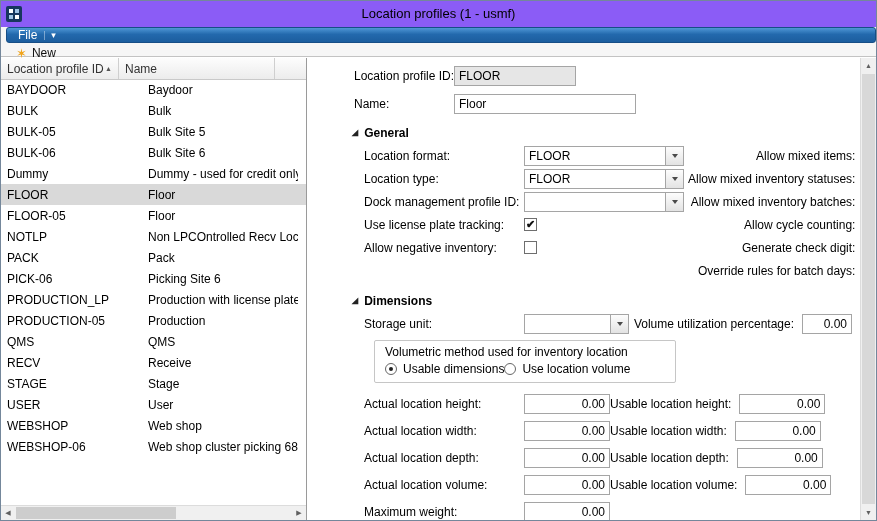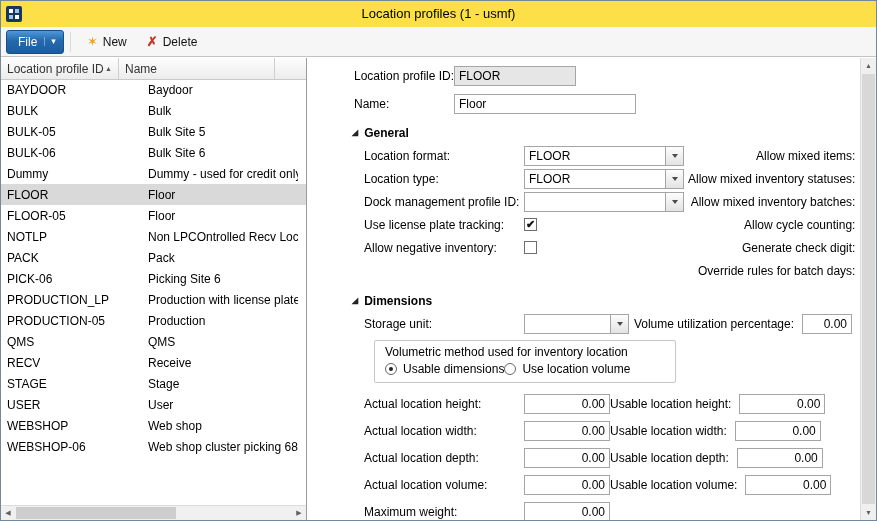--- a/index.html
+++ b/index.html
@@ -2,25 +2,25 @@
 <html><head>
 <meta charset="utf-8">
 <style>
   html,body{margin:0;padding:0;background:#cfcfcf;}
   .window{
     position:relative;width:877px;height:521px;box-sizing:border-box;
     border:1px solid #74879b;background:#fff;overflow:hidden;
     font-family:"Liberation Sans",sans-serif;font-size:12px;color:#000;
   }
   
-  .titlebar{position:absolute;top:0;left:0;right:0;height:26px;background:#fde047;border-bottom:1px solid #15803d;}
+  .titlebar{position:absolute;top:0;left:0;right:0;height:26px;background:#8b5cf6;border-bottom:1px solid #15803d;}
   .app-icon{position:absolute;left:5px;top:5px;width:16px;height:16px;}
   .title{position:absolute;left:0;right:0;top:0;height:26px;line-height:26px;text-align:center;font-size:13px;color:#000;}
   
-  .ribbon{position:absolute;top:26px;left:0;right:0;height:30px;background:#f6f6f6;border-bottom:1px solid #c3c3c3;display:flex;align-items:center;padding-left:5px;box-sizing:border-box;}
+  .ribbon{position:absolute;top:26px;left:0;right:0;height:30px;background:#f6f6f6;border-bottom:1px solid #c3c3c3;display:flex;padding-left:5px;box-sizing:border-box;flex-direction:column;}
   .file-btn{display:flex;align-items:center;height:22px;padding:0 7px 0 11px;color:#fff;border:1px solid #174e86;border-radius:3px;background:linear-gradient(#4f97d6,#2369ad 45%,#1c5d9e);cursor:default;}
   .file-caret{font-size:9px;margin-left:7px;padding-left:6px;border-left:1px solid rgba(255,255,255,.4);line-height:1;}
   .rb-sep{width:1px;height:20px;background:#dadada;margin:0 6px;}
   .tool-btn{display:flex;align-items:center;gap:5px;padding:3px 10px;color:#111;}
   .icon-star{color:#f0a41c;font-size:13px;line-height:1;}
   .icon-delx{color:#c0392b;font-weight:bold;font-size:13px;line-height:1;}
   
   .left-pane{position:absolute;top:57px;left:0;width:306px;bottom:0;border-right:1px solid #9a9a9a;background:#fff;box-sizing:border-box;}
   .grid-header{height:21px;display:flex;border-bottom:1px solid #c9c9c9;background:linear-gradient(#fdfdfd,#ececec);}
   .gh-cell{box-sizing:border-box;padding:0 6px;font-size:12px;color:#333;border-right:1px solid #cfcfcf;display:flex;align-items:center;white-space:nowrap;overflow:hidden;}

